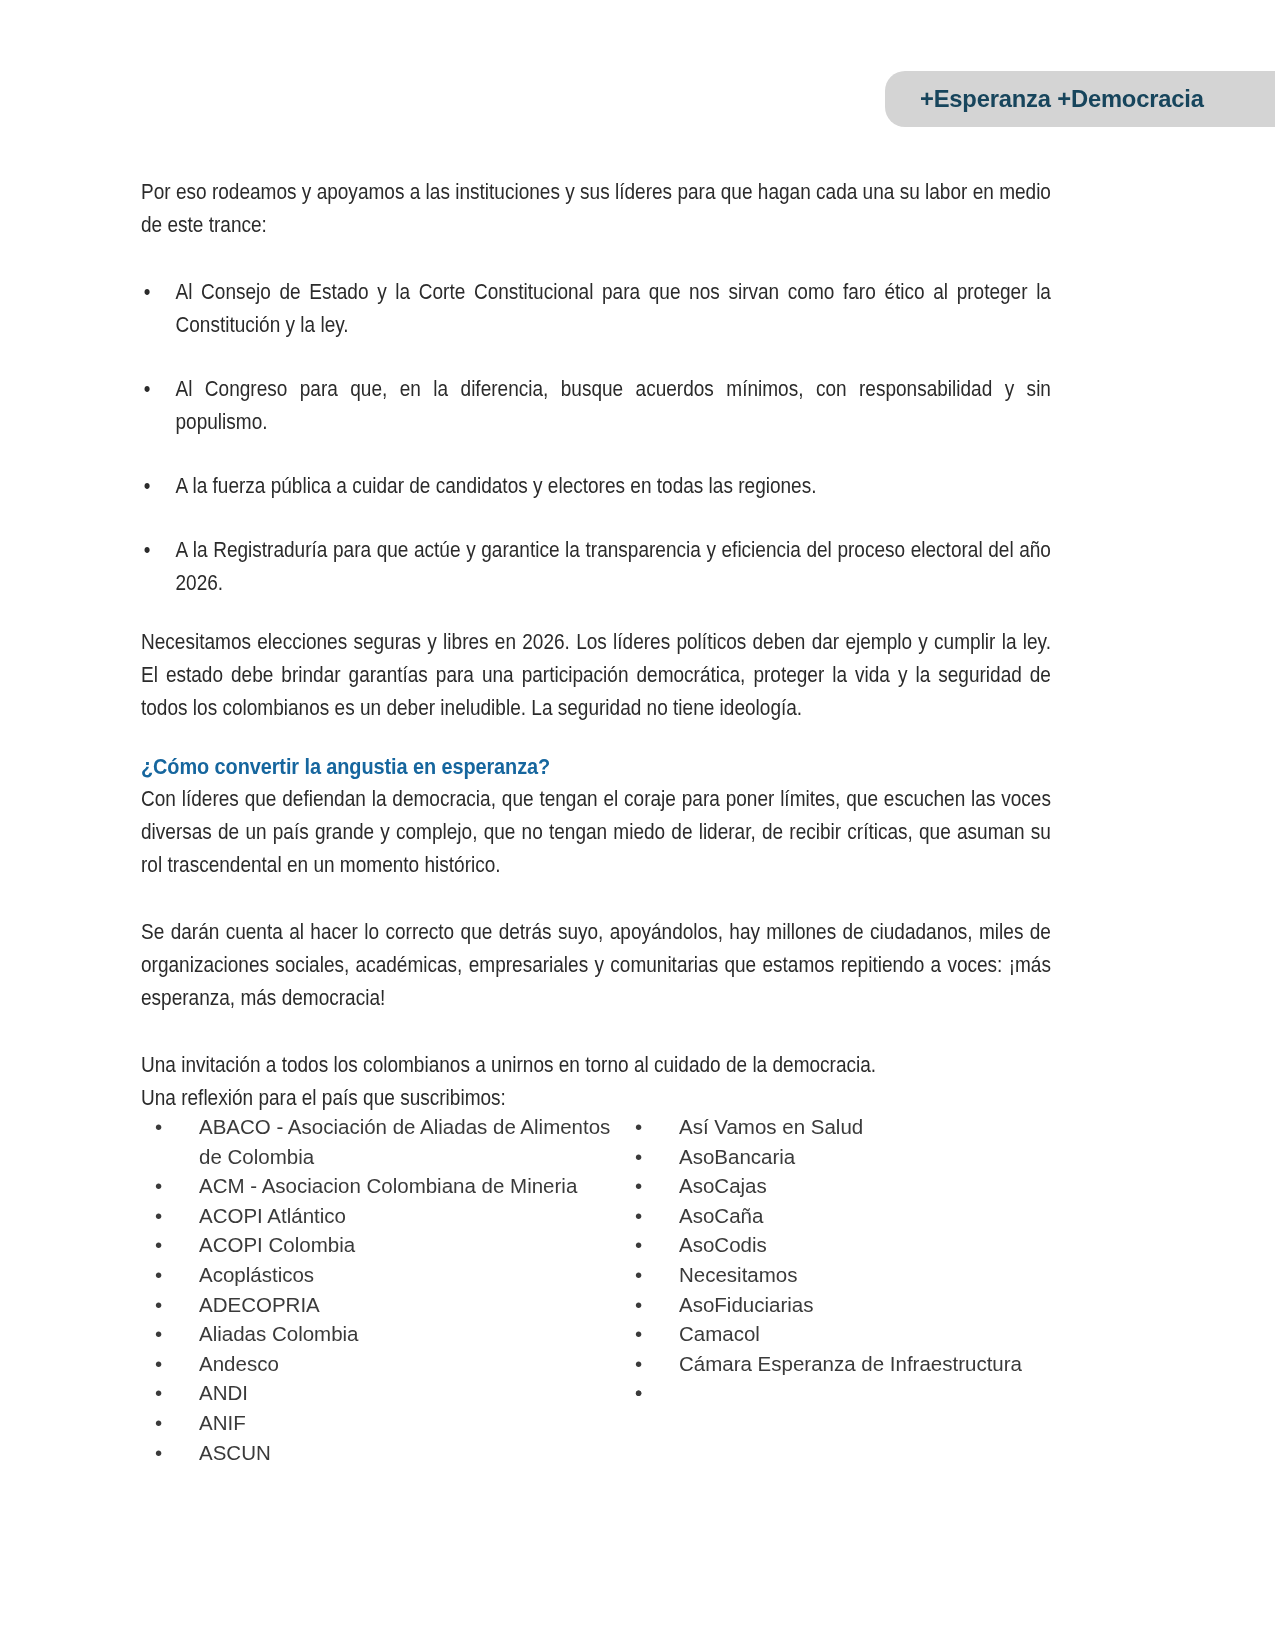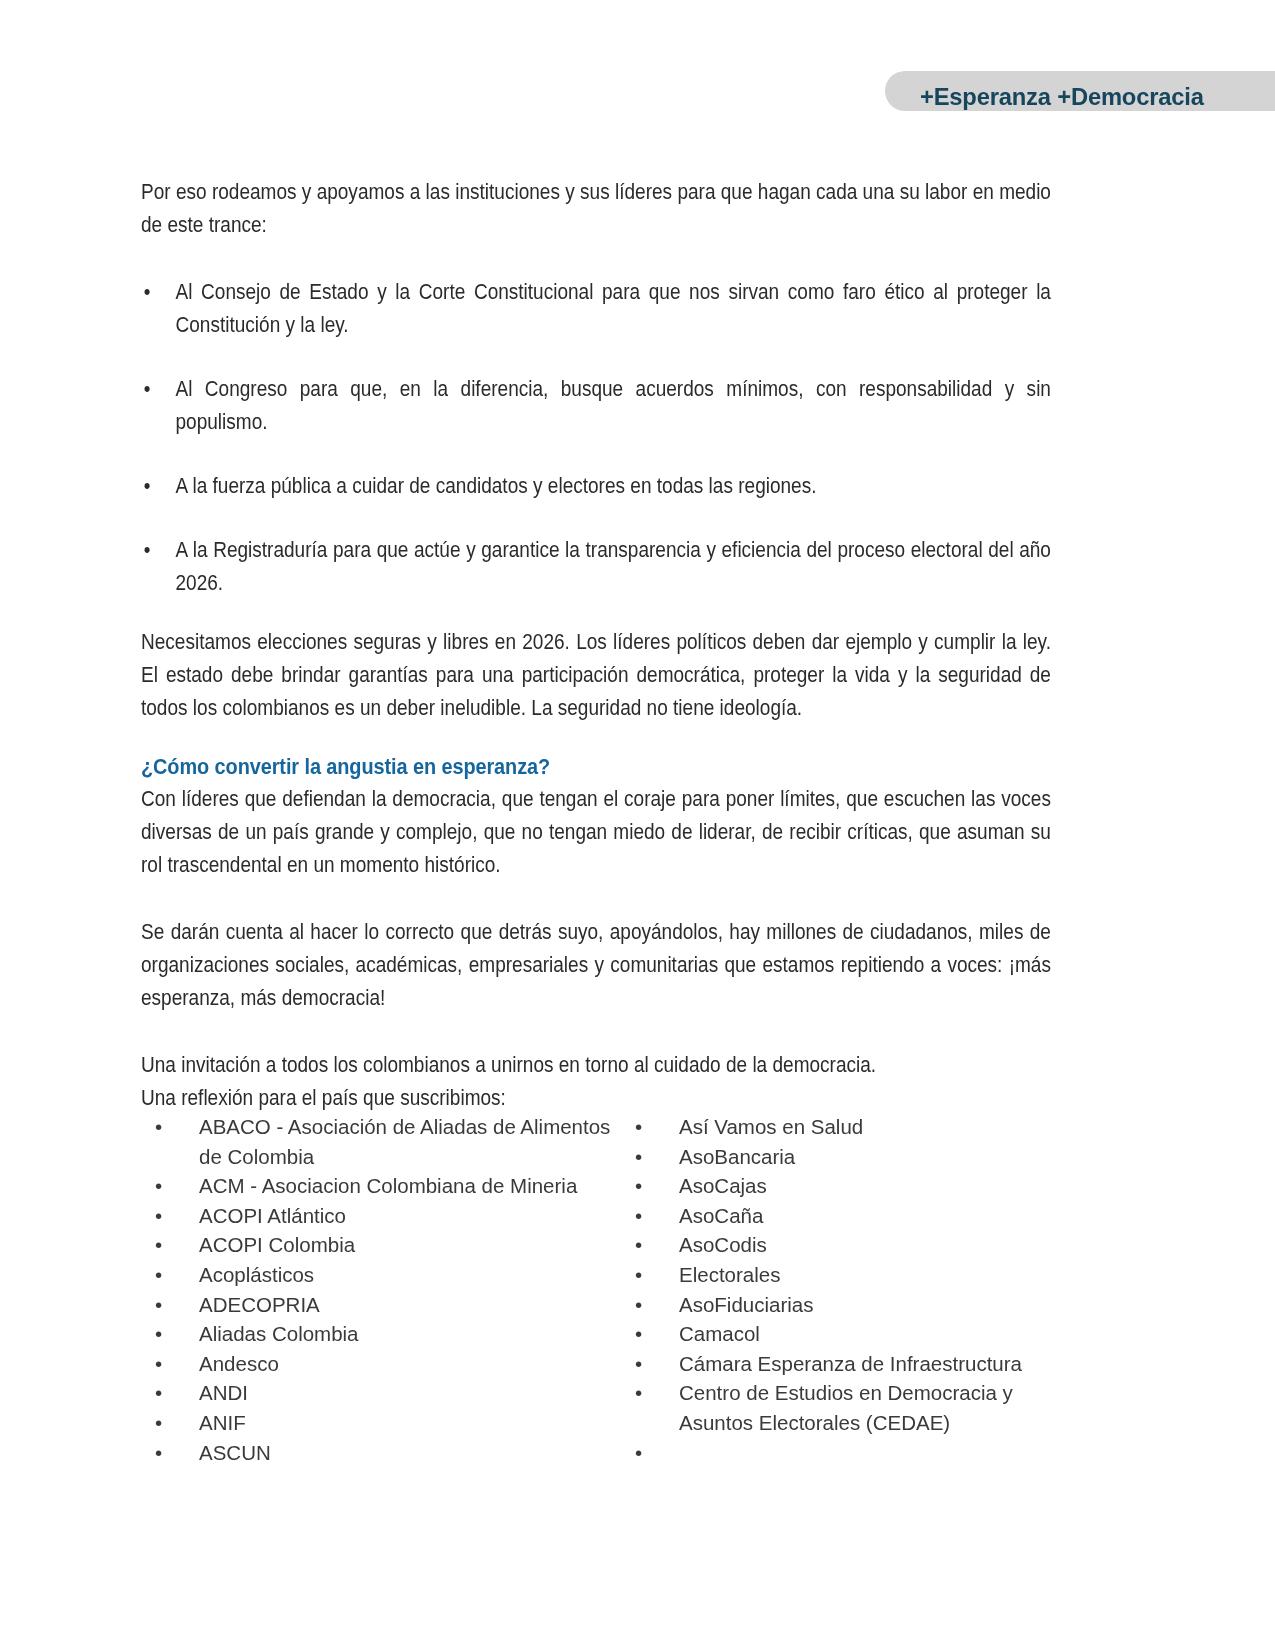--- a/index.html
+++ b/index.html
@@ -25,27 +25,27 @@
     top: 71px;
     right: 0;
     left: 0;
     height: 40px;
   }
 
   .header-pill {
     position: absolute;
     top: 0;
     right: 0;
-    height: 40px;
+    height: 56px;
     min-width: 390px;
     background: #d4d4d4;
     border-top-left-radius: 20px;
     border-bottom-left-radius: 20px;
     display: flex;
-    align-items: flex-end;
+    align-items: center;
     justify-content: flex-start;
     padding-left: 35px;
     padding-right: 30px;
     box-sizing: border-box;
   }
 
   .header-pill-text {
     font-family: "Liberation Sans", sans-serif;
     font-weight: bold;
     font-size: 24.5px;
@@ -295,37 +295,36 @@
         <li>
           <span class="bullet-dot">•</span>
           <span>AsoCaña</span>
         </li>
         <li>
           <span class="bullet-dot">•</span>
           <span>AsoCodis</span>
         </li>
         <li>
           <span class="bullet-dot">•</span>
-          <span>Electorales</span>
+          <span>Necesitamos</span>
         </li>
         <li>
           <span class="bullet-dot">•</span>
           <span>AsoFiduciarias</span>
         </li>
         <li>
           <span class="bullet-dot">•</span>
           <span>Camacol</span>
         </li>
         <li>
           <span class="bullet-dot">•</span>
           <span>Cámara Esperanza de Infraestructura</span>
         </li>
         <li>
           <span class="bullet-dot">•</span>
-          <span>Centro de Estudios en Democracia y Asuntos Electorales (CEDAE)</span>
         </li>
         <li>
           <span class="bullet-dot">•</span>
         </li>
       </ul>
     </div>
 
   </div>
 
 </div>

